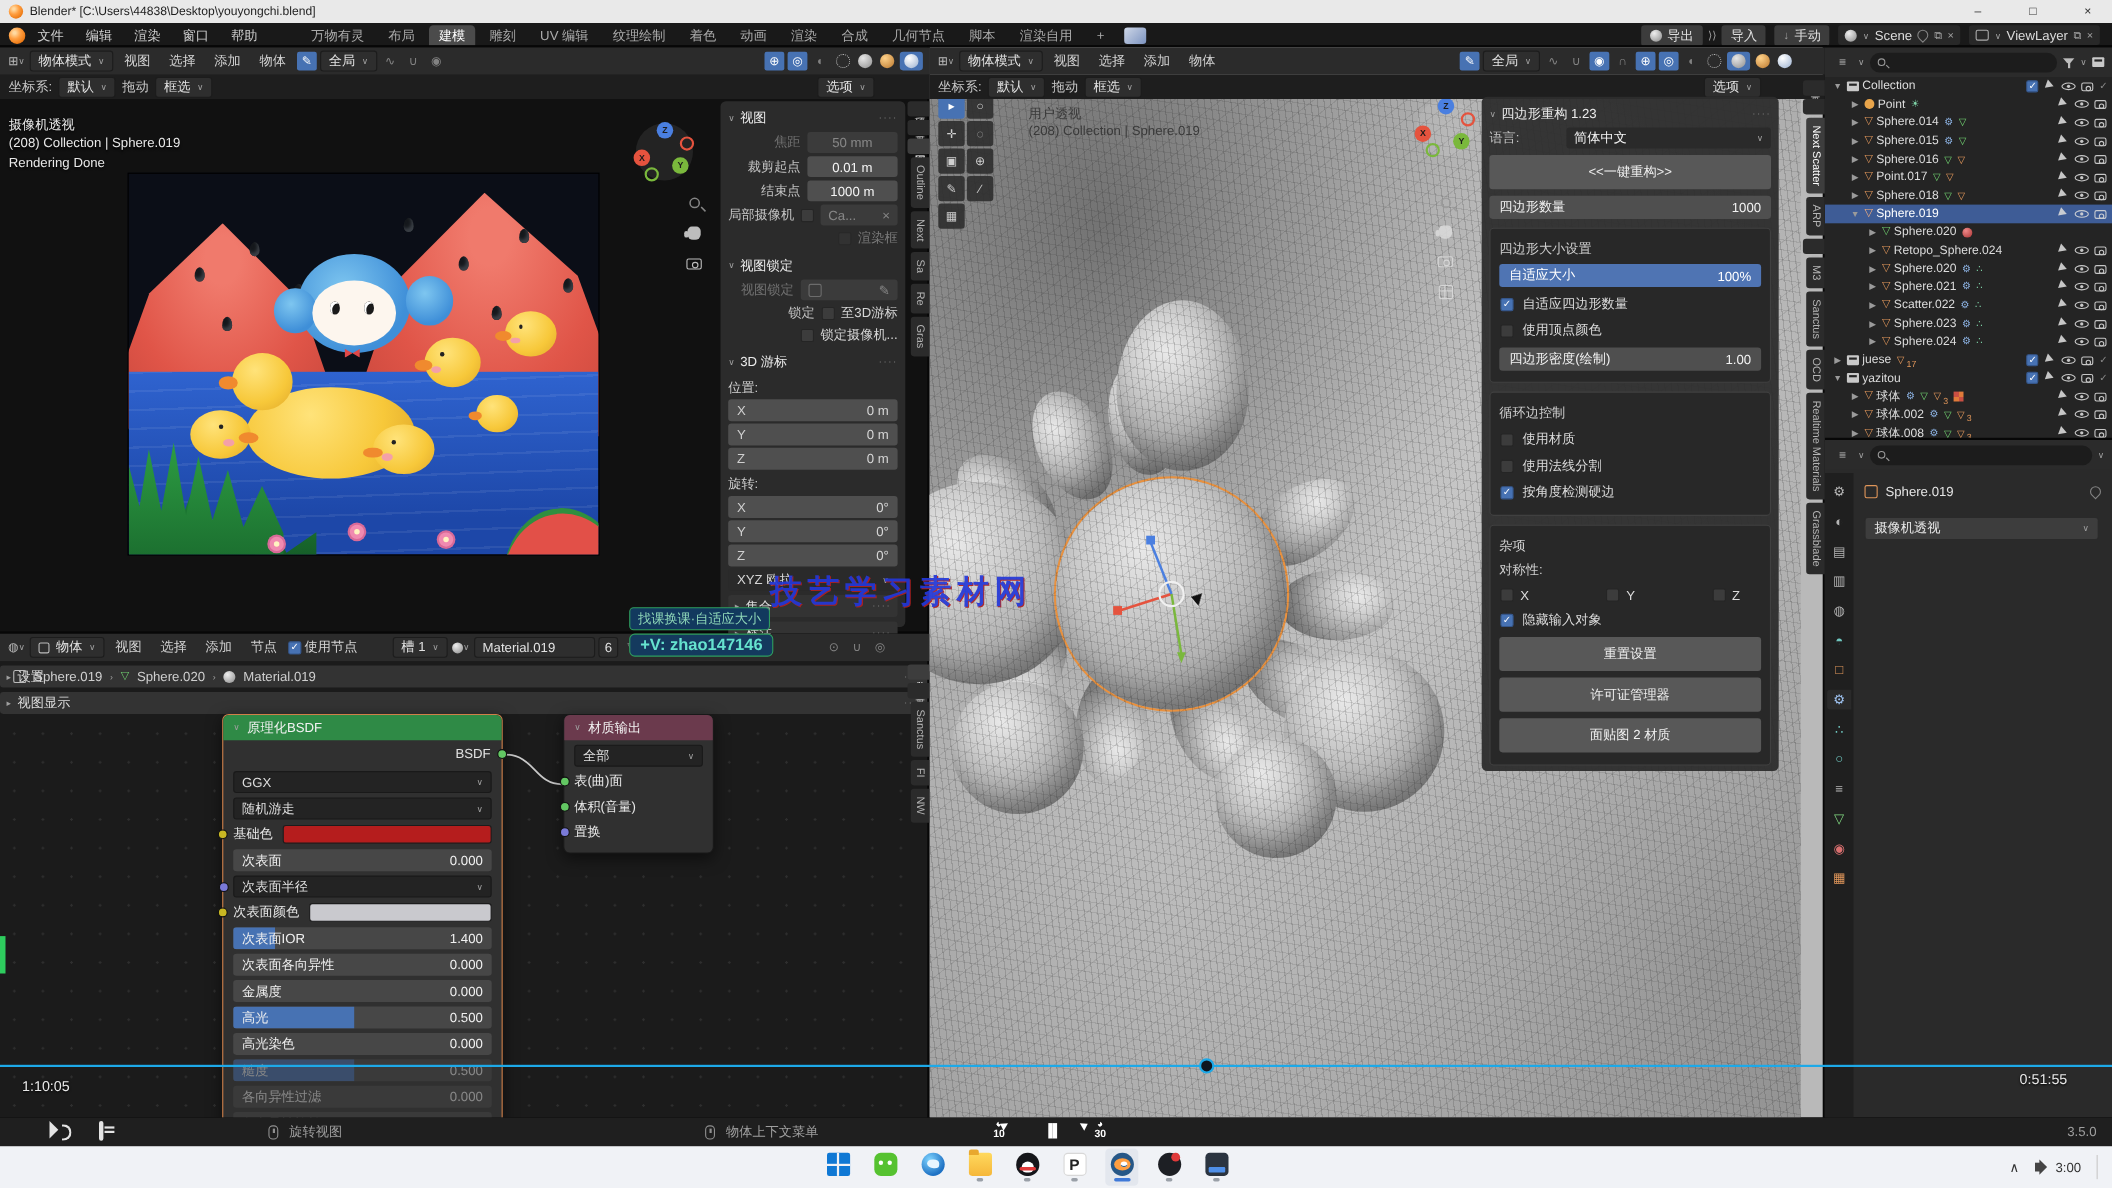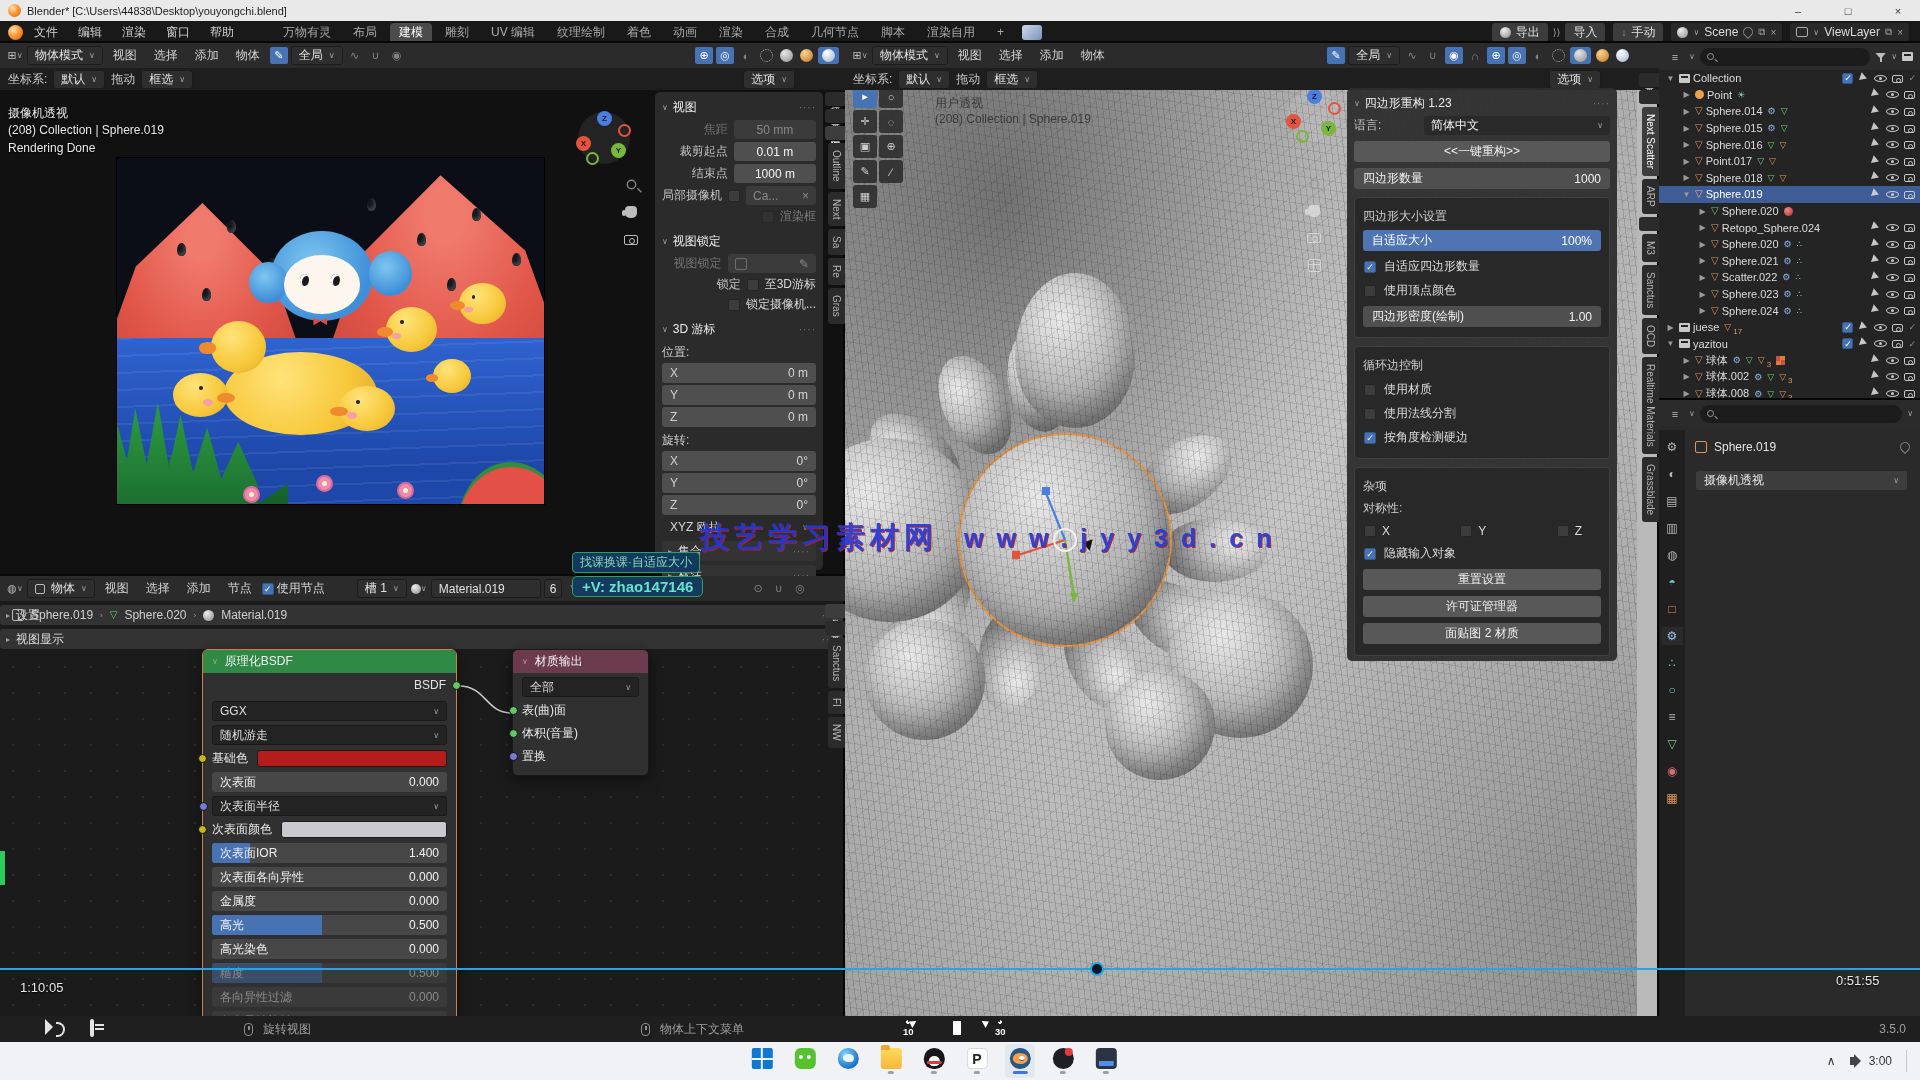--- a/index.html
+++ b/index.html
@@ -58,21 +58,21 @@
   .dimmed{opacity:.45}
   .cb{width:12px;height:12px;border-radius:2px;background:#3c3c3c;border:1px solid #252525;display:flex;align-items:center;justify-content:center;font-size:9px;color:#fff;flex:none}
   .cb.on{background:#4772b3;border-color:#35568a}
   .xyz{display:flex;align-items:center;background:#4f4f4f;border-radius:3px;height:20px;padding:0 8px;margin:2px 0;justify-content:space-between}
   .xyz b{font-weight:normal;color:#cfcfcf}
   .seclab{color:#cfcfcf;margin:5px 0 2px}
   .cpanel{background:#333;border-radius:3px;height:20px;display:flex;align-items:center;gap:6px;padding:0 6px;margin:4px 0;color:#ddd}
 
   
   #remesher{left:502px;top:45px;width:270px}
-  .rbtn{background:#585858;height:21px;border-radius:3px;display:flex;align-items:center;justify-content:center;color:#f0f0f0;margin:6px 0}
+  .rbtn{background:#585858;height:31px;border-radius:3px;display:flex;align-items:center;justify-content:center;color:#f0f0f0;margin:6px 0}
   .valrow{background:#4f4f4f;border-radius:3px;height:21px;display:flex;align-items:center;justify-content:space-between;padding:0 9px;color:#f2f2f2;margin:5px 0}
   .valrow.blue{background:#4f74b3;color:#fff}
   .rgroup{border:1px solid #404040;background:#282828;border-radius:4px;padding:5px 8px;margin-top:8px}
   .crow{display:flex;gap:8px;align-items:center;margin:7px 1px;color:#dcdcdc}
 
   
   #outliner{background:#242424}
   .ohdr{height:27px;display:flex;align-items:center;gap:5px;padding:0 7px;background:#2b2b2b}
   .search{flex:1;background:#1c1c1c;border-radius:9px;height:18px;display:flex;align-items:center;padding:0 7px;gap:5px}
   .mag{width:7px;height:7px;border:1.4px solid #9a9a9a;border-radius:50%;position:relative;flex:none}
@@ -1261,21 +1261,20 @@
     <span>∧</span>
     <span class="spk2"></span>
     <span>3:00</span>
     <span style="width:4px;height:22px;border-left:1px solid #c8c8c8"></span>
   </div>
 </div>
 
 
 <div id="watermark" class="abs">
   <span class="cnt">技艺学习素材网</span>
-  <span class="url">www.jyy3d.cn</span>
 </div>
 <div id="vbadge" class="abs">
   <span class="l1">找课换课·自适应大小</span>
   <span class="l2">+V: zhao147146</span>
 </div>
 <div id="greenbar" class="abs"></div>
 <div id="prog" class="abs"></div>
 <div id="proghandle" class="abs"></div>
 <span class="ptime" style="left:20px;top:980px">1:10:05</span>
 <span class="ptime" style="left:1836px;top:973px">0:51:55</span>

